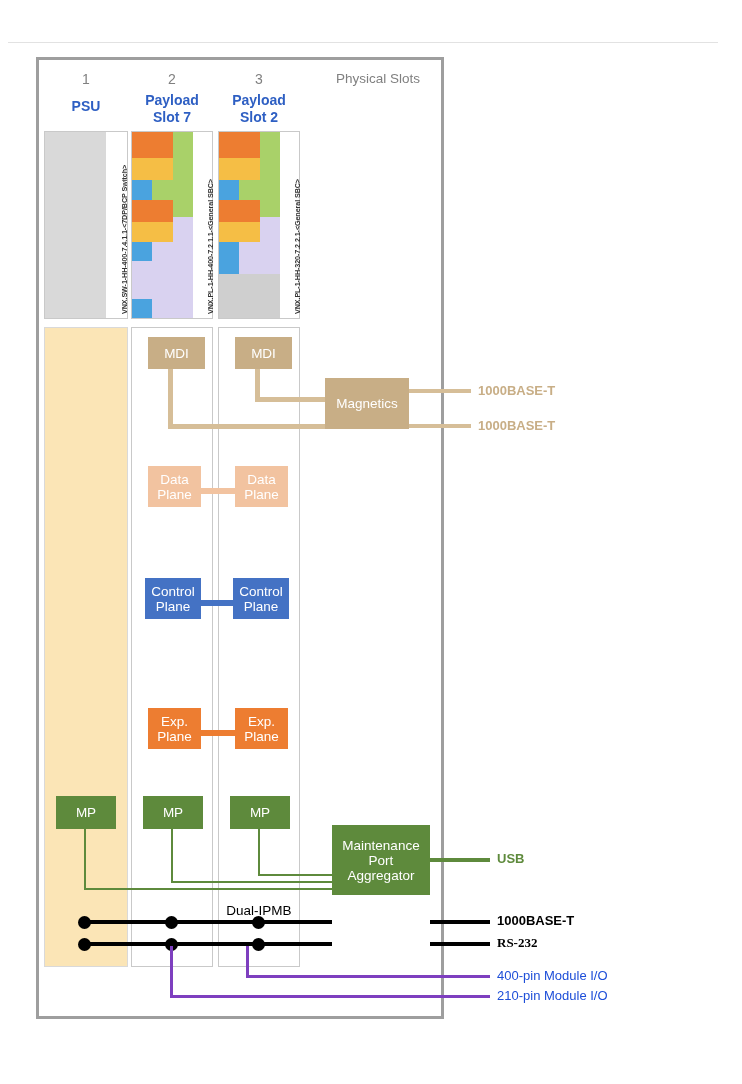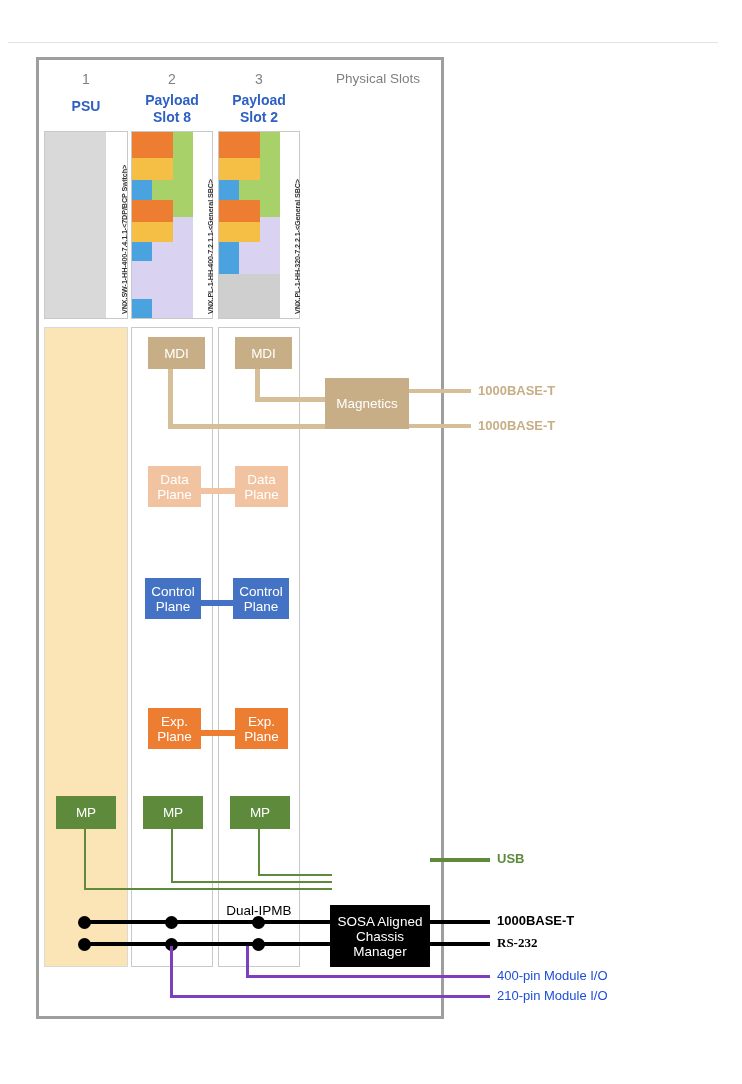--- a/index.html
+++ b/index.html
@@ -117,21 +117,21 @@
   <div class="abs chassis"></div>
 
   <div class="abs slot-num" style="left:44px; top:70px; width:84px;">1</div>
   <div class="abs slot-num" style="left:131px; top:70px; width:82px;">2</div>
   <div class="abs slot-num" style="left:218px; top:70px; width:82px;">3</div>
   <div class="abs physical-slots" style="left:336px; top:70px; width:110px;">Physical Slots</div>
 
   <div class="abs slot-title" style="left:44px; top:98px; width:84px;">PSU</div>
 
   <div class="abs slot-title" style="left:131px; top:92px; width:82px;">Payload</div>
-  <div class="abs slot-title" style="left:131px; top:109px; width:82px;">Slot 8</div>
+  <div class="abs slot-title" style="left:131px; top:109px; width:82px;">Slot 7</div>
 
   <div class="abs slot-title" style="left:218px; top:92px; width:82px;">Payload</div>
   <div class="abs slot-title" style="left:218px; top:109px; width:82px;">Slot 2</div>
 
   <div class="abs card" style="left:44px; top:131px; width:84px; height:188px;">
     <div class="card-inner">
       <div class="blk" style="left:0px; top:0px; width:61px; height:186px; background:#D9D9D9;"></div>
       <div class="vlabel" style="left:75px; top:182px; transform: rotate(-90deg);">VNX.SW-1-HH-400-7.4.1.1-&lt;7DP/BCP Switch&gt;</div>
     </div>
   </div>
@@ -230,41 +230,41 @@
   <div class="abs ln green" style="left:171px; top:827px; width:2px; height:56px;"></div>
   <div class="abs ln green" style="left:171px; top:881px; width:161px; height:2px;"></div>
 
   <div class="abs ln green" style="left:258px; top:827px; width:2px; height:49px;"></div>
   <div class="abs ln green" style="left:258px; top:874px; width:74px; height:2px;"></div>
 
   <div class="abs fb mp" style="left:56px;  top:796px; width:60px; height:33px;">MP</div>
   <div class="abs fb mp" style="left:143px; top:796px; width:60px; height:33px;">MP</div>
   <div class="abs fb mp" style="left:230px; top:796px; width:60px; height:33px;">MP</div>
 
+  <div class="abs fb mpa" style="left:332px; top:825px; width:98px; height:70px; flex-direction:column;">
+    <span>Maintenance</span>
+    <span>Port</span>
+    <span>Aggregator</span>
+  </div>
 
   <div class="abs ln green" style="left:430px; top:858px; width:60px; height:4px;"></div>
   <div class="abs netlabel green" style="left:497px; top:851px;">USB</div>
 
   <div class="abs ipmb-label" style="left:218px; top:903px; width:82px;">Dual-IPMB</div>
 
   <div class="abs ln black" style="left:84px; top:920px; width:248px; height:4px;"></div>
   <div class="abs ln black" style="left:84px; top:942px; width:248px; height:4px;"></div>
 
   <div class="abs dot" style="left:78px;  top:916px;"></div>
   <div class="abs dot" style="left:78px;  top:938px;"></div>
   <div class="abs dot" style="left:165px; top:916px;"></div>
   <div class="abs dot" style="left:165px; top:938px;"></div>
   <div class="abs dot" style="left:252px; top:916px;"></div>
   <div class="abs dot" style="left:252px; top:938px;"></div>
 
-  <div class="abs fb sosa" style="left:330px; top:905px; width:100px; height:62px; flex-direction:column;">
-    <span>SOSA Aligned</span>
-    <span>Chassis</span>
-    <span>Manager</span>
-  </div>
 
   <div class="abs ln black" style="left:430px; top:920px; width:60px; height:4px;"></div>
   <div class="abs ln black" style="left:430px; top:942px; width:60px; height:4px;"></div>
   <div class="abs netlabel black" style="left:497px; top:913px;">1000BASE-T</div>
   <div class="abs netlabel black" style="left:497px; top:935px;font-family:Liberation Serif, serif;">RS-232</div>
 
   <div class="abs ln purple" style="left:246px; top:946px; width:3px; height:32px;"></div>
   <div class="abs ln purple" style="left:246px; top:975px; width:244px; height:3px;"></div>
 
   <div class="abs ln purple" style="left:170px; top:946px; width:3px; height:52px;"></div>

